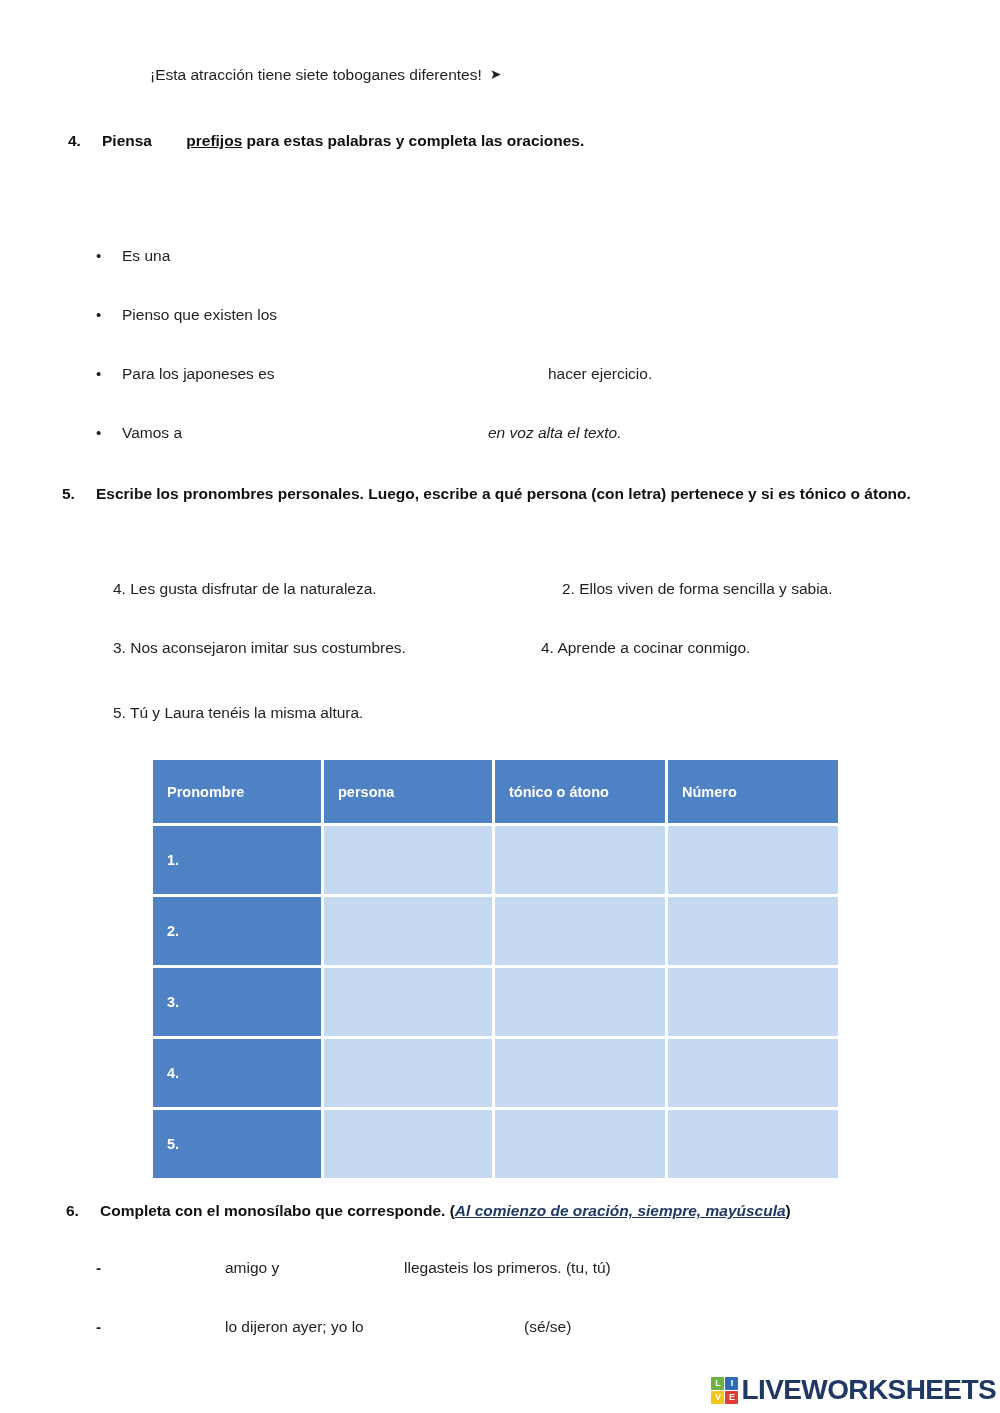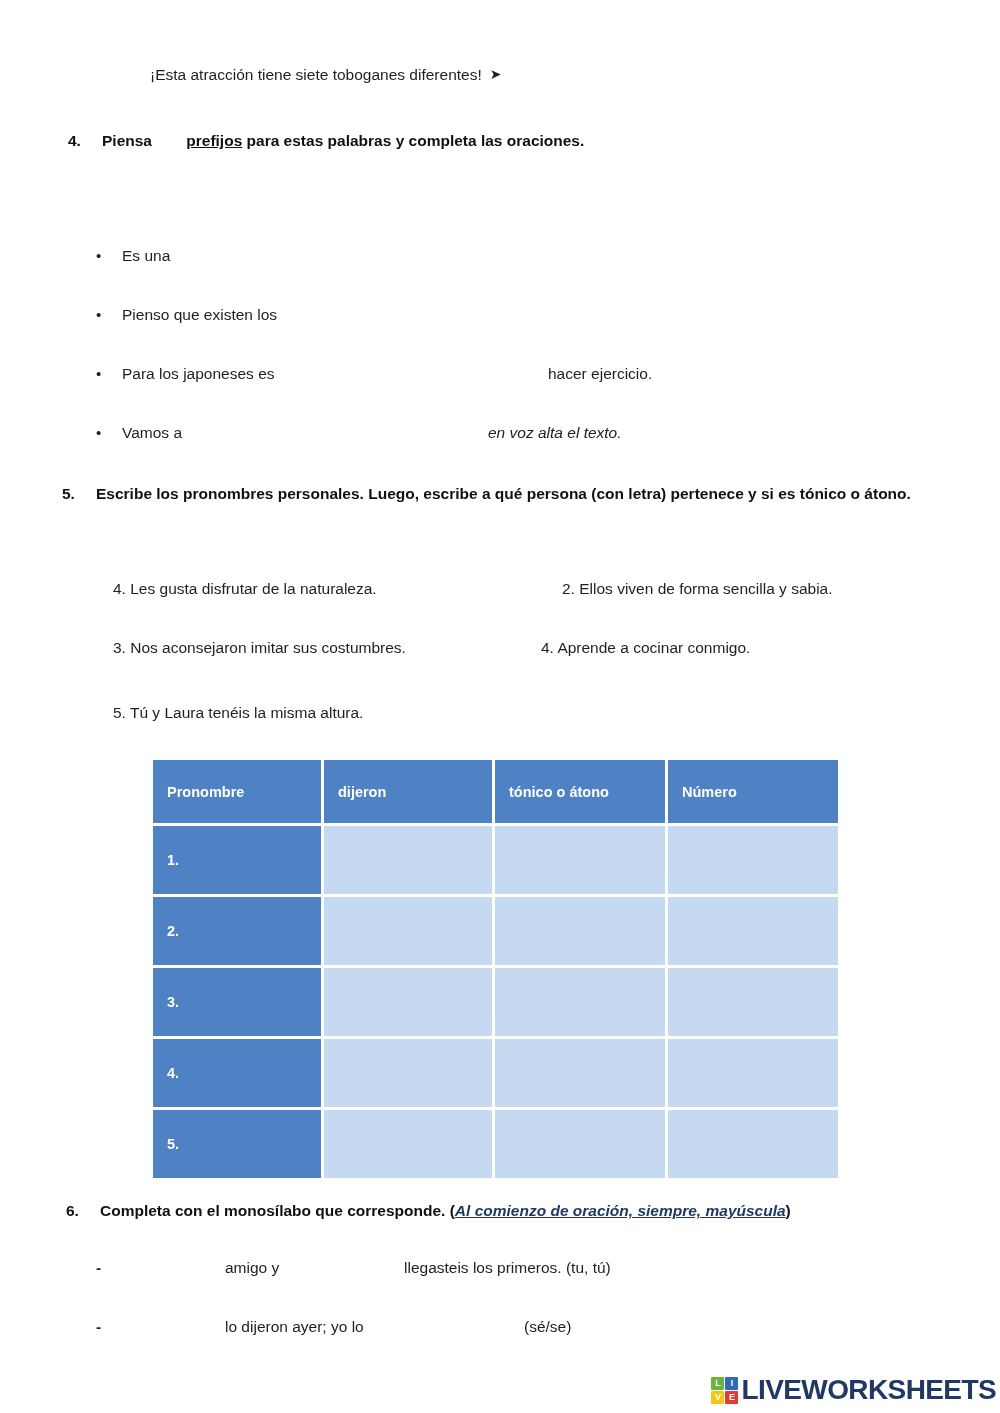--- a/index.html
+++ b/index.html
@@ -281,21 +281,21 @@
   <table class="pron-table">
     <colgroup>
       <col class="c0">
         <col class="c1">
         <col class="c2">
         <col class="c3">
     </colgroup>
     <thead>
       <tr>
         <th>Pronombre</th>
-        <th>dijeron</th>
+        <th>persona</th>
         <th>tónico o átono</th>
         <th>Número</th>
       </tr>
     </thead>
     <tbody>
       <tr>
         <td class="rowhead">1.</td>
         <td class="fill"></td>
         <td class="fill"></td>
         <td class="fill"></td>

